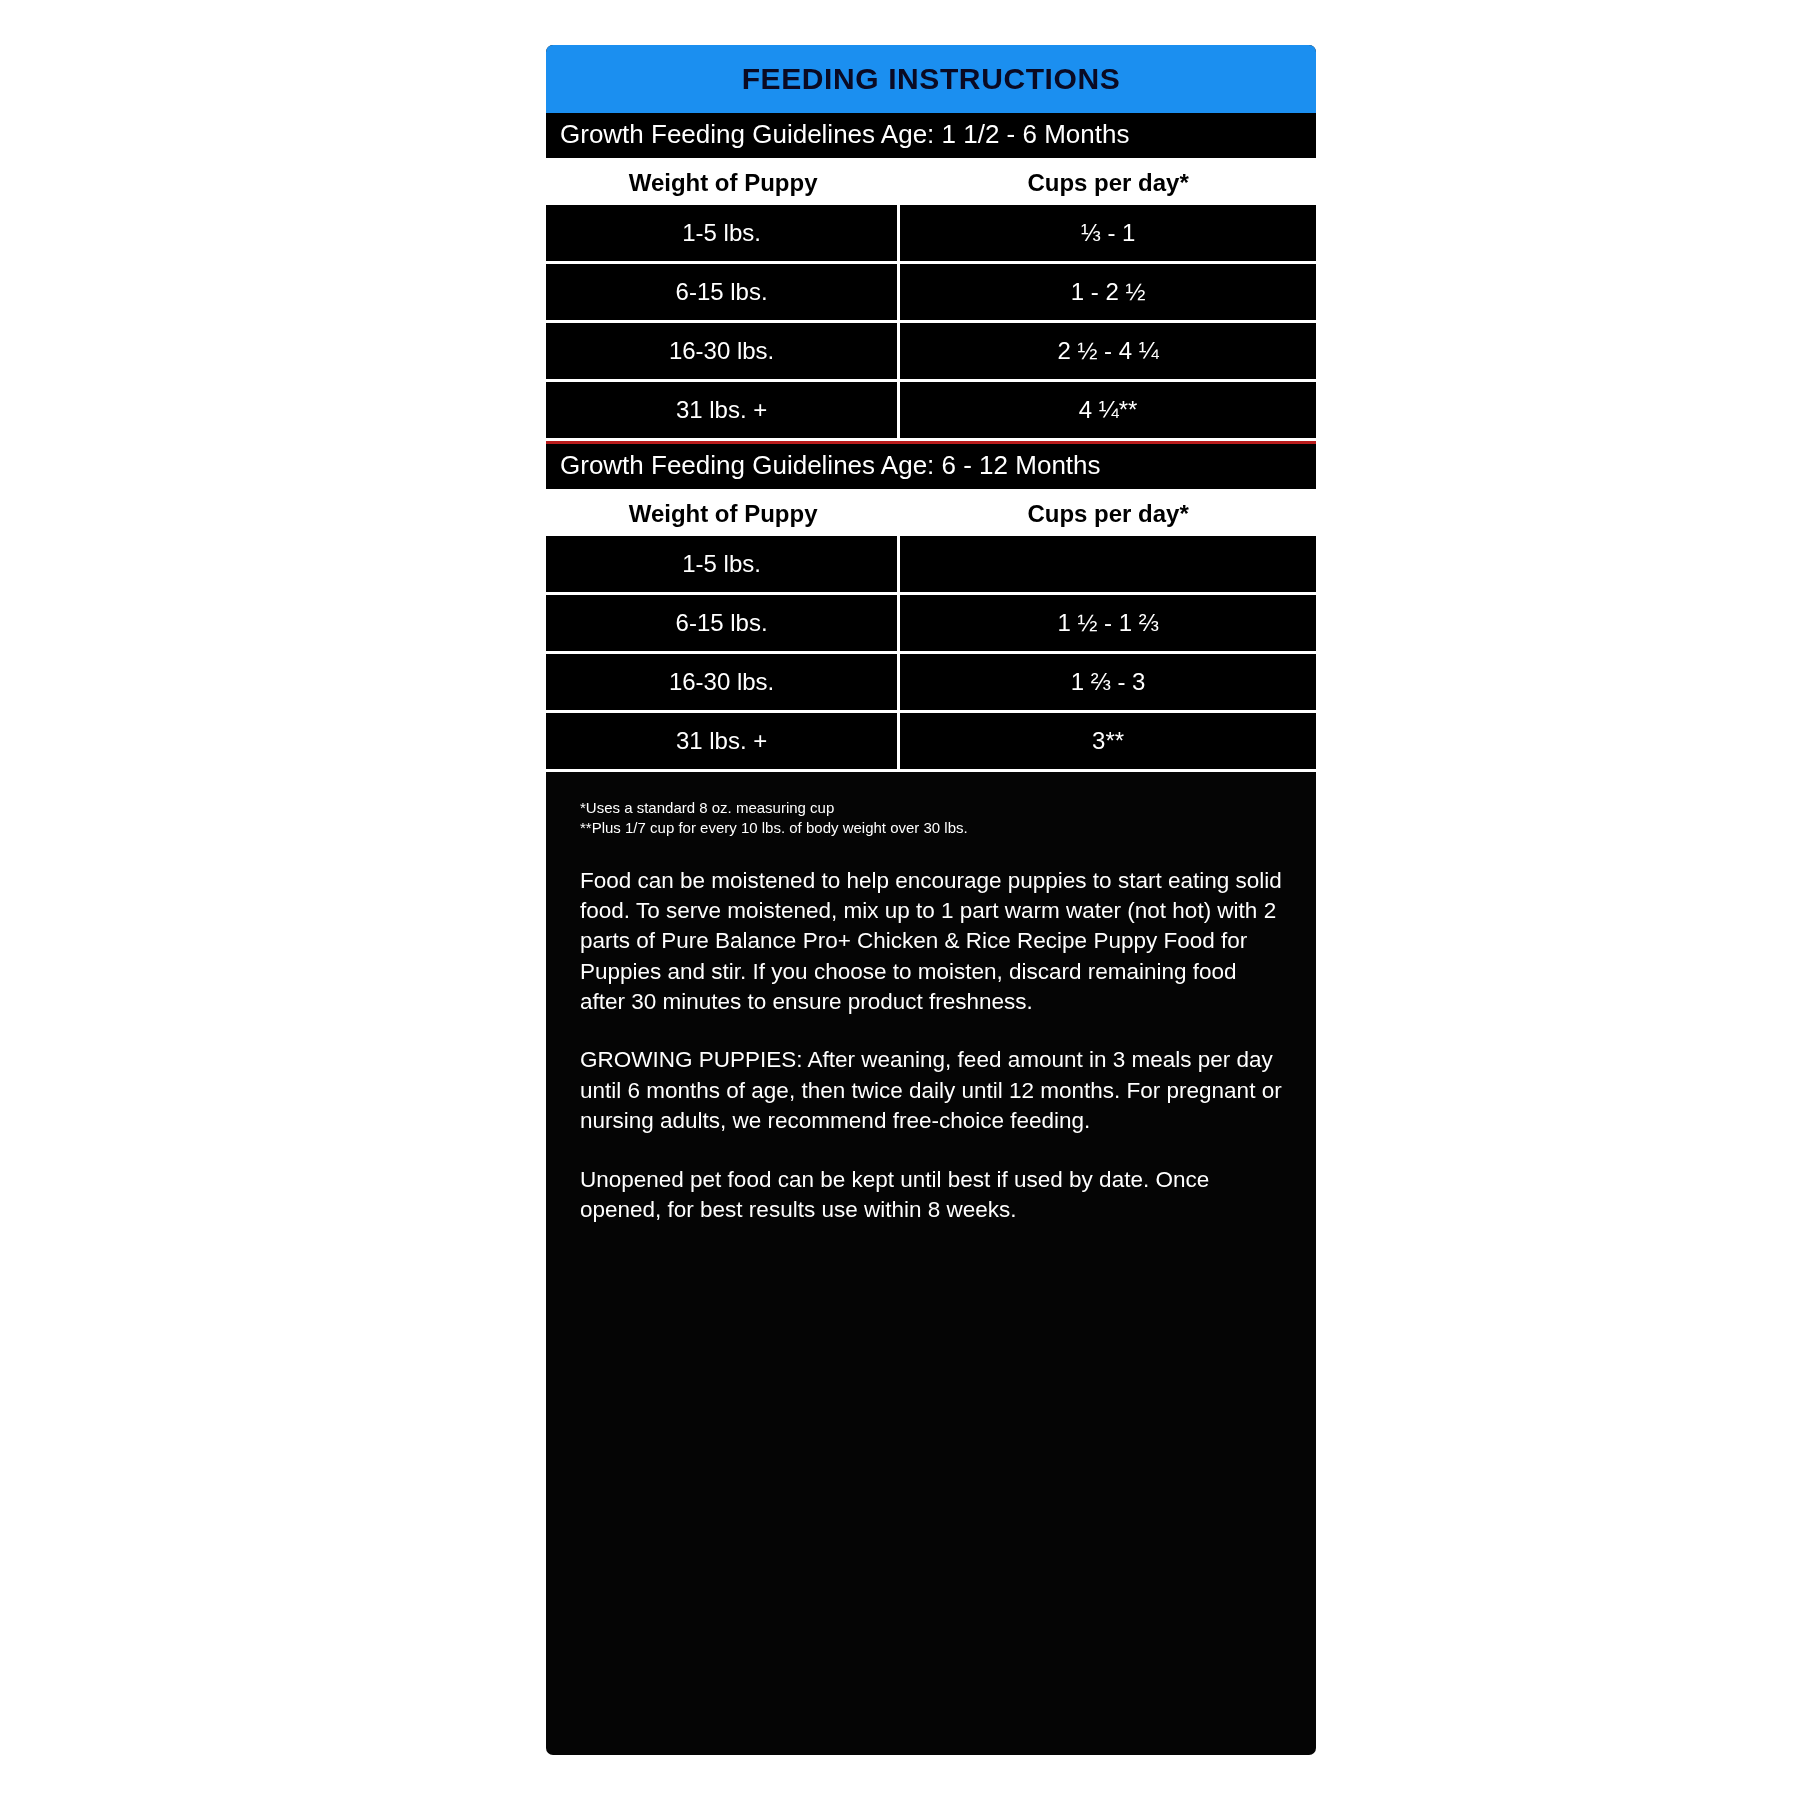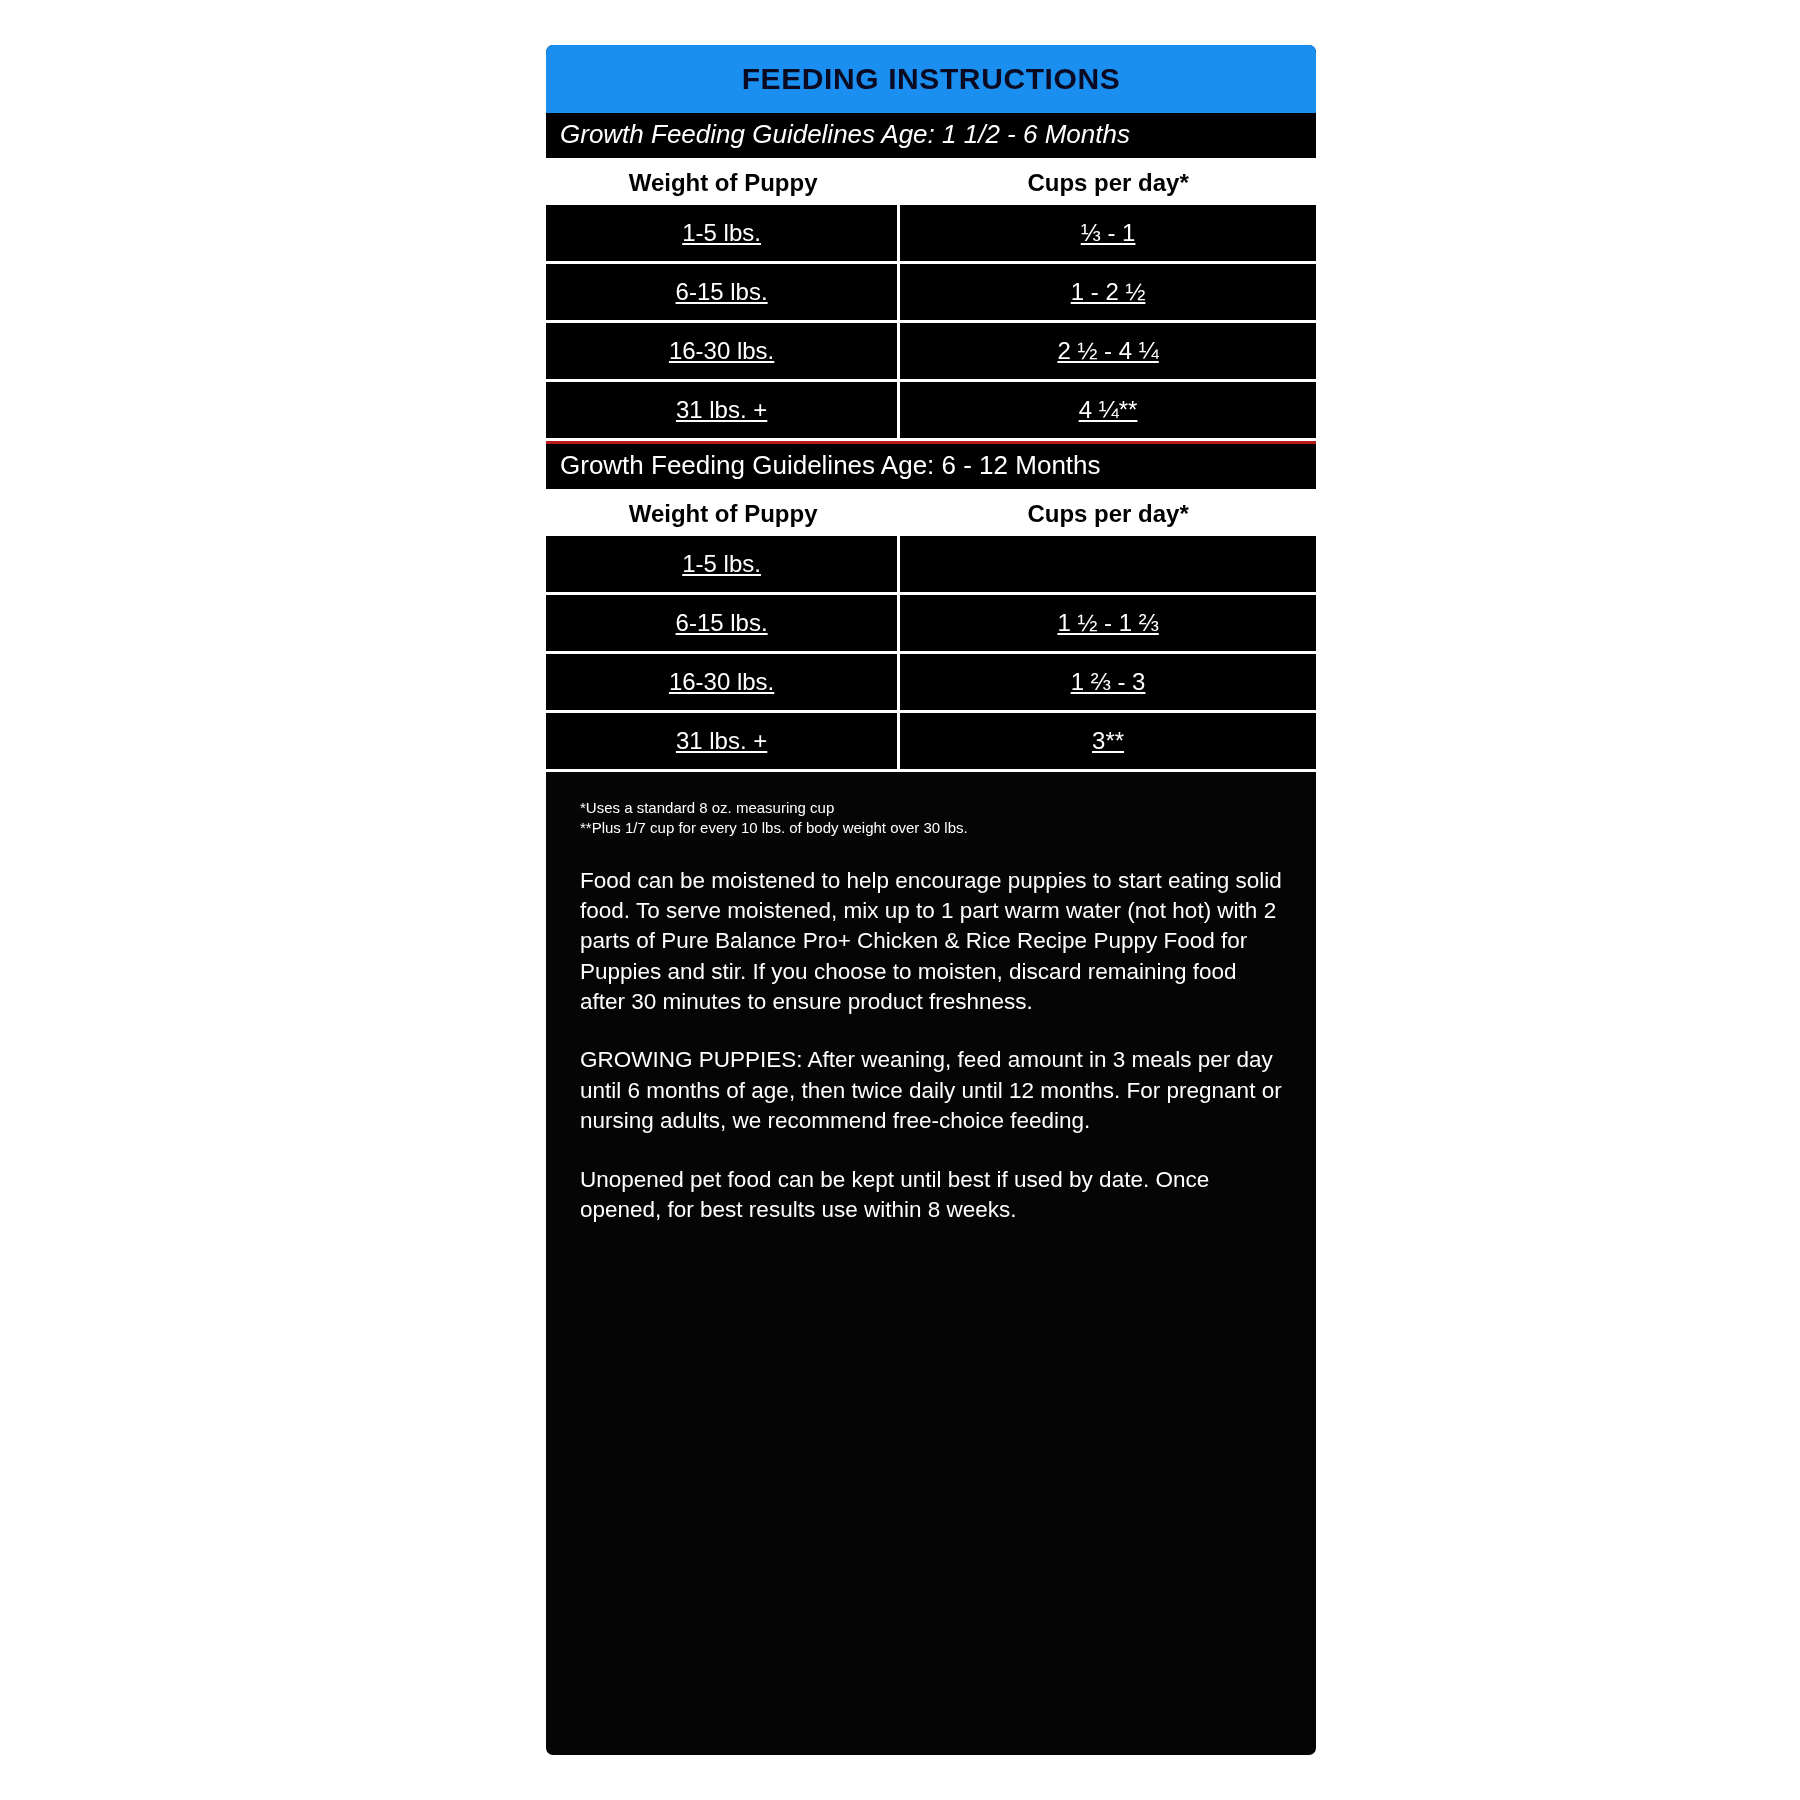--- a/index.html
+++ b/index.html
@@ -41,21 +41,21 @@
   .section-bar {
     background: #000000;
     border-top: 3px solid #b91c1c;
     border-bottom: 3px solid #ffffff;
     padding: 6px 0 8px 14px;
     color: #ffffff;
     font-size: 26px;
     font-weight: 500;
     box-sizing: border-box;
   }
-  .section-bar.first { border-top: none; font-style: italic; }
+  .section-bar.first { border-top: none; }
 
   
   .col-head-row {
     display: flex;
     background: #ffffff;
     height: 44px;
     align-items: center;
   }
   .col-head {
     color: #000000;
@@ -77,21 +77,20 @@
 
   .cell {
     color: #ffffff;
     font-size: 24px;
     text-align: center;
     box-sizing: border-box;
     height: 100%;
     display: flex;
     align-items: center;
     justify-content: center;
-    text-decoration: underline;
   }
   .cell.weight { width: 46%; border-right: 3px solid #ffffff; }
   .cell.cups   { width: 54%; }
 
   .tbl-wrap { border-bottom: 3px solid #ffffff; }
 
   
   .body-area {
     padding: 26px 30px 0 34px;
     color: #ffffff;

